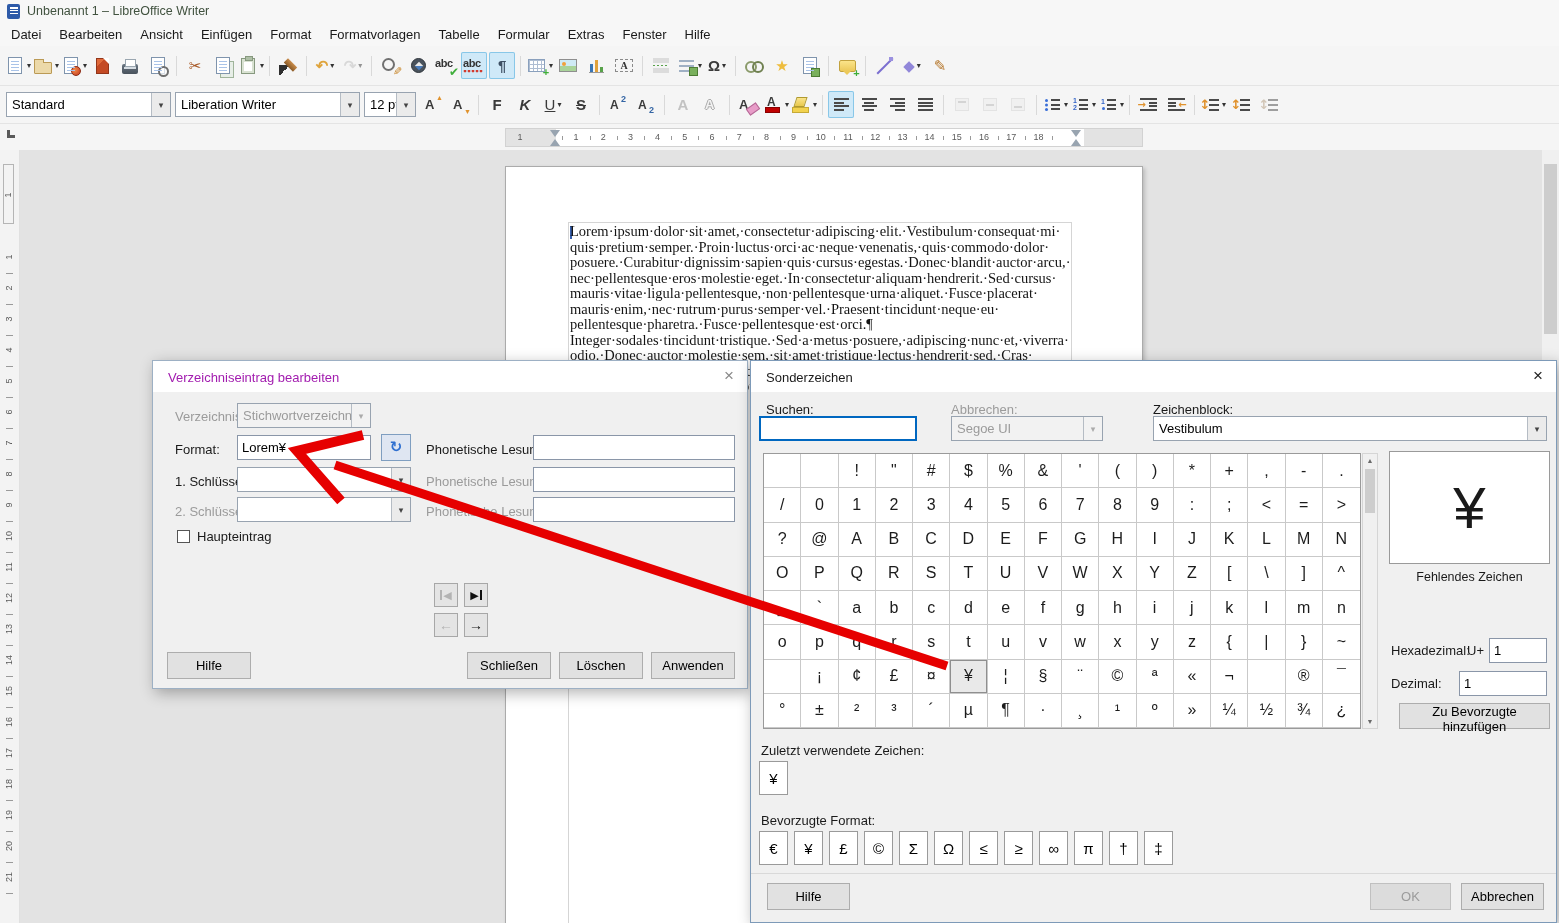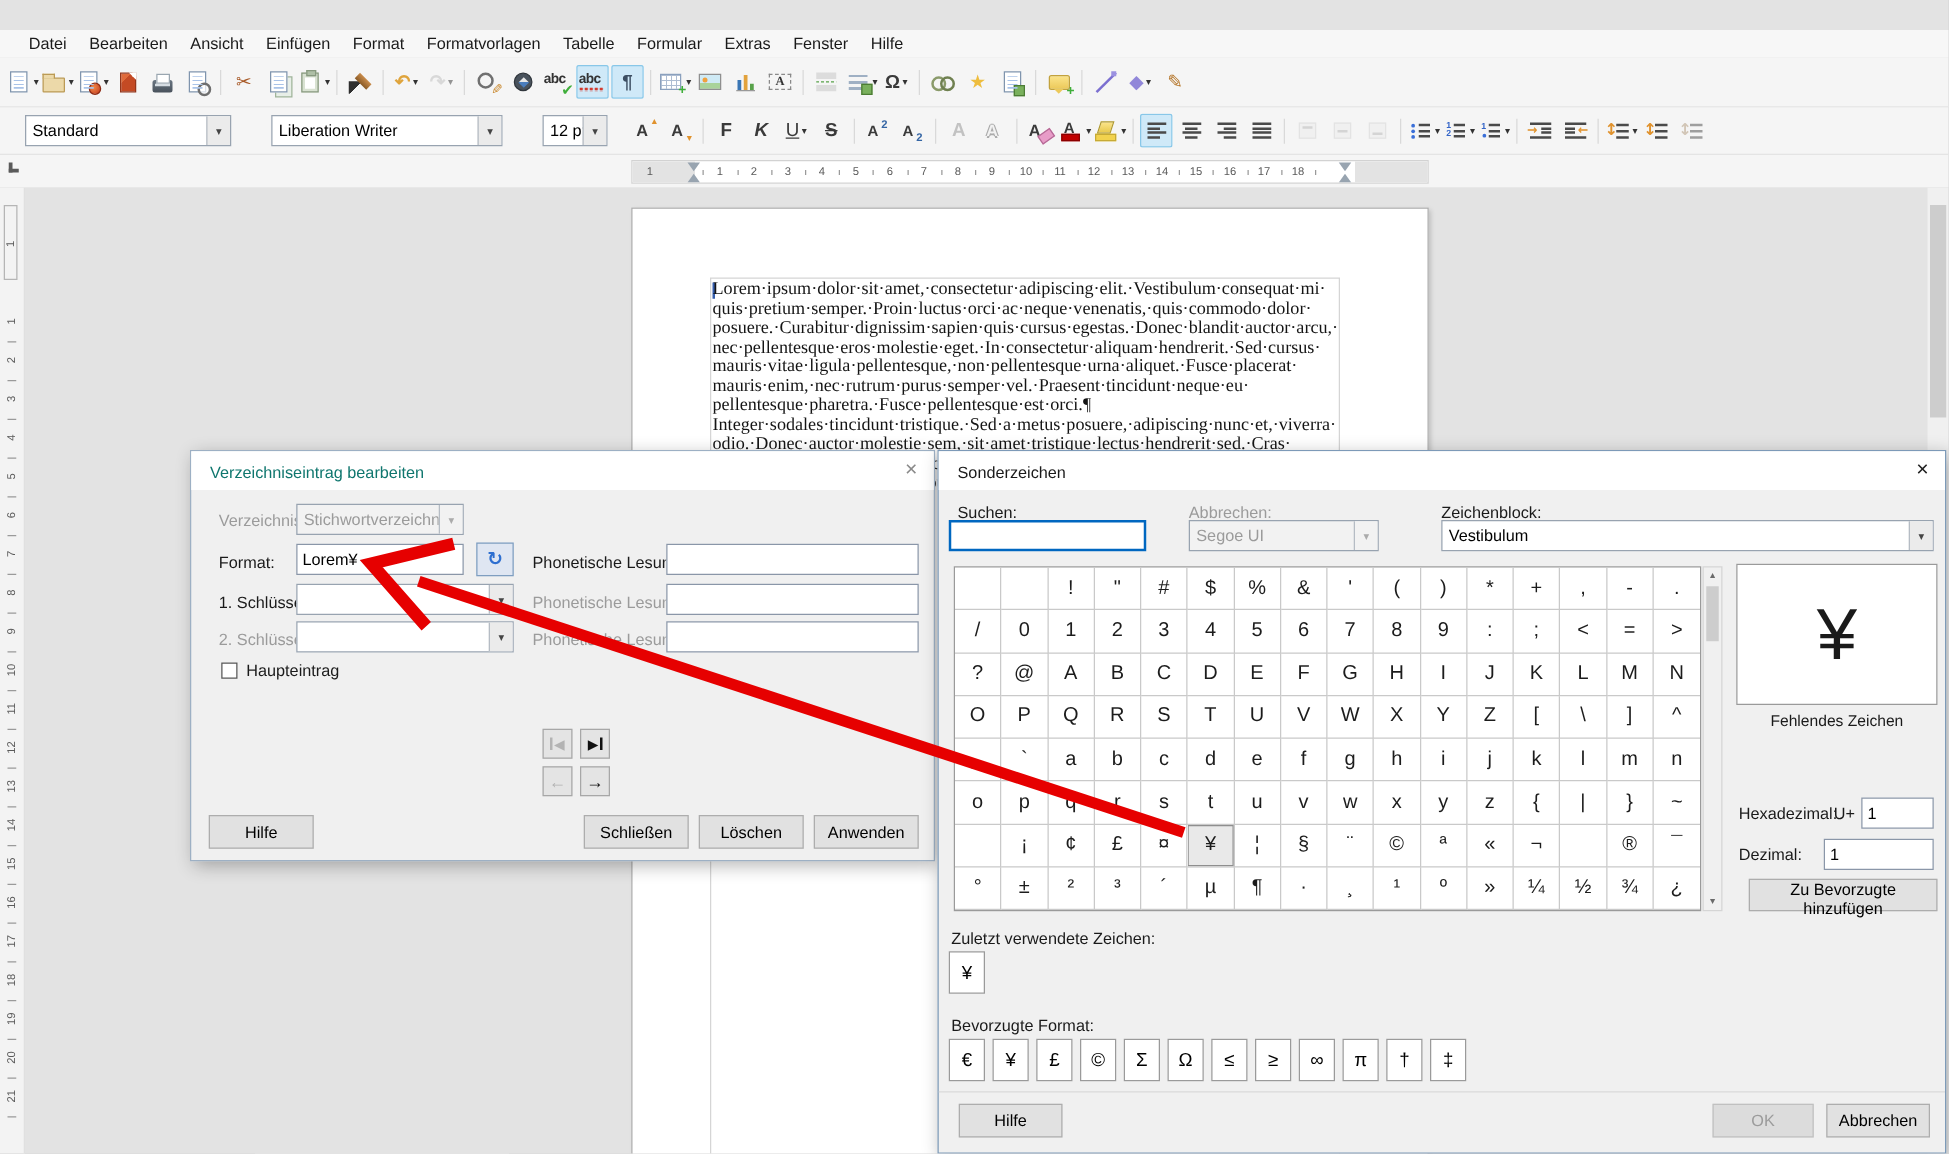--- a/index.html
+++ b/index.html
@@ -6,21 +6,21 @@
   *{box-sizing:border-box}
   .screen{position:relative;width:1559px;height:923px;overflow:hidden;background:#e3e3e3;
     font-family:"Liberation Sans",sans-serif;-webkit-font-smoothing:antialiased}
 
   
   .titlebar{position:absolute;left:0;top:0;right:0;height:24px;background:#f7f7f7}
   .appicon{position:absolute;left:7px;top:4px;width:13px;height:15px;background:#2d5aa8;border-radius:2px}
   .appicon::after{content:"";position:absolute;left:2.5px;top:3px;width:8px;height:9px;
     background:repeating-linear-gradient(#fff 0 1.5px,transparent 1.5px 3px)}
   .wtitle{position:absolute;left:27px;top:4px;font-size:12.5px;color:#41523f}
-  .menubar{position:absolute;left:0;top:24px;right:0;height:22px;background:#f7f7f7;padding-left:14px}
+  .menubar{position:absolute;left:0;top:24px;right:0;height:22px;background:#f7f7f7;padding-left:2px}
   .mitem{display:inline-block;padding:0 9px;font-size:13px;line-height:22px;color:#1a1a1a;cursor:default}
   .toolbar{position:absolute;left:0;top:46px;right:0;height:40px;background:#f5f5f5;
     border-bottom:1px solid #e4e4e4;display:flex;align-items:center;padding:0 4px}
   .fmtbar{position:absolute;left:0;top:86px;right:0;height:38px;background:#f5f5f5;
     border-bottom:1px solid #e4e4e4;display:flex;align-items:center;padding:0 4px}
   .fbtns{display:flex;align-items:center}
   .tbtn{position:relative;display:inline-flex;align-items:center;justify-content:center;
     min-width:26px;height:27px;margin:0 1px;border-radius:2px;cursor:default}
   .tb-act{background:#cfe9f8;box-shadow:inset 0 0 0 1px #88c7e8}
   .tb-dis{opacity:.5;filter:grayscale(.7)}
@@ -29,21 +29,21 @@
   .gl{font-size:15px;line-height:1;color:#3a3a3a}
 
   
   .combo{position:relative;display:inline-block;height:25px;background:#fff;border:1px solid #98a3b0}
   .combo .cval{position:absolute;left:5px;top:4px;font-size:13px;white-space:nowrap;overflow:hidden;max-width:calc(100% - 24px)}
   .combo .carr{position:absolute;right:0;top:0;bottom:0;width:19px;background:#ebebeb;
     border-left:1px solid #b5bcc4;color:#444;font-size:9px;display:flex;align-items:center;justify-content:center}
   .combo.dis{background:#f2f2f2}
   .combo.dis .cval{color:#9b9b9b}
   .combo.dis .carr{background:#f2f2f2;color:#ababab}
-  .fcombo{margin:0 16px}
+  .fcombo{margin:0 2px}
 
   
   .ic{display:inline-block;position:relative;width:20px;height:20px}
   .t-page,.t-save,.t-preview,.t-copy,.t-footnote{width:14px;height:17px;margin:1px 3px;background:#fff;border:1px solid #7f94ad}
   .t-page::after,.t-save::after,.t-preview::after,.t-copy::after,.t-footnote::after{content:"";position:absolute;left:2px;top:3px;width:8px;height:10px;
     background:repeating-linear-gradient(180deg,#a9c3e8 0 1px,transparent 1px 3px)}
   .t-save::before{content:"";position:absolute;right:-4px;bottom:-3px;width:8px;height:8px;border-radius:50%;
     background:radial-gradient(circle at 35% 35%,#f08a4b,#c3391d);border:1px solid #8c2912}
   .t-preview::before{content:"";position:absolute;right:-5px;bottom:-4px;width:7px;height:7px;border:2px solid #6f6f6f;border-radius:50%;background:rgba(255,255,255,.7)}
   .t-copy{box-shadow:4px 4px 0 -1px #e7eee7,4px 4px 0 0 #9fb49a}
@@ -163,21 +163,21 @@
   .para{margin:0}
   .cursor{position:absolute;left:64px;top:59px;width:2px;height:13px;background:#365fae}
   .vscroll{position:absolute;right:0;top:0;width:17px;bottom:0;background:#f0f0f0}
   .vthumb{position:absolute;left:2px;top:14px;width:13px;height:170px;background:#cdcdcd}
 
   
   .dlg{position:absolute;background:#f0f0f0;border:1px solid #9db0c4;box-shadow:3px 4px 14px rgba(0,0,0,.3);z-index:10}
   .dlg2{z-index:20;border-color:#7d9ab8}
   .dhead{position:absolute;left:0;top:0;right:0;height:31px;background:#fff}
   .dhead-t{position:absolute;left:15px;top:9px;font-size:13px;color:#1a1a1a;white-space:nowrap}
-  .inact{color:#0f766e}
+  .inact{color:#a21caf}
   .dclose{position:absolute;right:13px;top:6px;font-size:17px;color:#222;cursor:pointer;line-height:18px}
   .dclose.dim{color:#8a8a8a}
   .lbl{position:absolute;font-size:13px;color:#1a1a1a;white-space:nowrap}
   .dim{color:#9b9b9b}
   .tin{position:absolute;height:25px;border:1px solid #8a96a8;background:#fff;font:13px "Liberation Sans",sans-serif;padding:0 4px}
   .tin.focus{border:2px solid #0067c0}
   .refbtn{position:absolute;width:30px;height:27px;background:#dfe6f2;border:1px solid #7f9ec0;
     font:700 15px/15px "DejaVu Sans",sans-serif;color:#2e6fd0;padding:0;cursor:pointer}
   .cbx{position:absolute;width:13px;height:13px;background:#fff;border:1px solid #555}
   .navb{position:absolute;width:24px;height:24px;background:#e4e4e4;border:1px solid #a7a7a7;display:flex;
@@ -206,20 +206,24 @@
   .fcell{width:29px;height:34px;background:#fff;border:1px solid #9a9a9a;display:flex;align-items:center;justify-content:center;font-size:15px;cursor:default}
   .dfootline{position:absolute;left:0;right:0;top:512px;border-top:1px solid #d9d9d9}
 
   .arrow{position:absolute;left:0;top:0;z-index:60;pointer-events:none}
 </style>
 </head>
 <body>
 
 <div class="screen">
 
+  <div class="titlebar">
+    <span class="appicon"></span>
+    <span class="wtitle">Unbenannt 1 – LibreOffice Writer</span>
+  </div>
 
   <div class="menubar"><span class="mitem">Datei</span><span class="mitem">Bearbeiten</span><span class="mitem">Ansicht</span><span class="mitem">Einfügen</span><span class="mitem">Format</span><span class="mitem">Formatvorlagen</span><span class="mitem">Tabelle</span><span class="mitem">Formular</span><span class="mitem">Extras</span><span class="mitem">Fenster</span><span class="mitem">Hilfe</span></div>
 
   <div class="toolbar">
       <span class="tbtn">
         <span class="ic t-page"></span>
         <span class="dd">▾</span>
       </span>
       <span class="tbtn">
         <span class="ic t-folder"></span>

